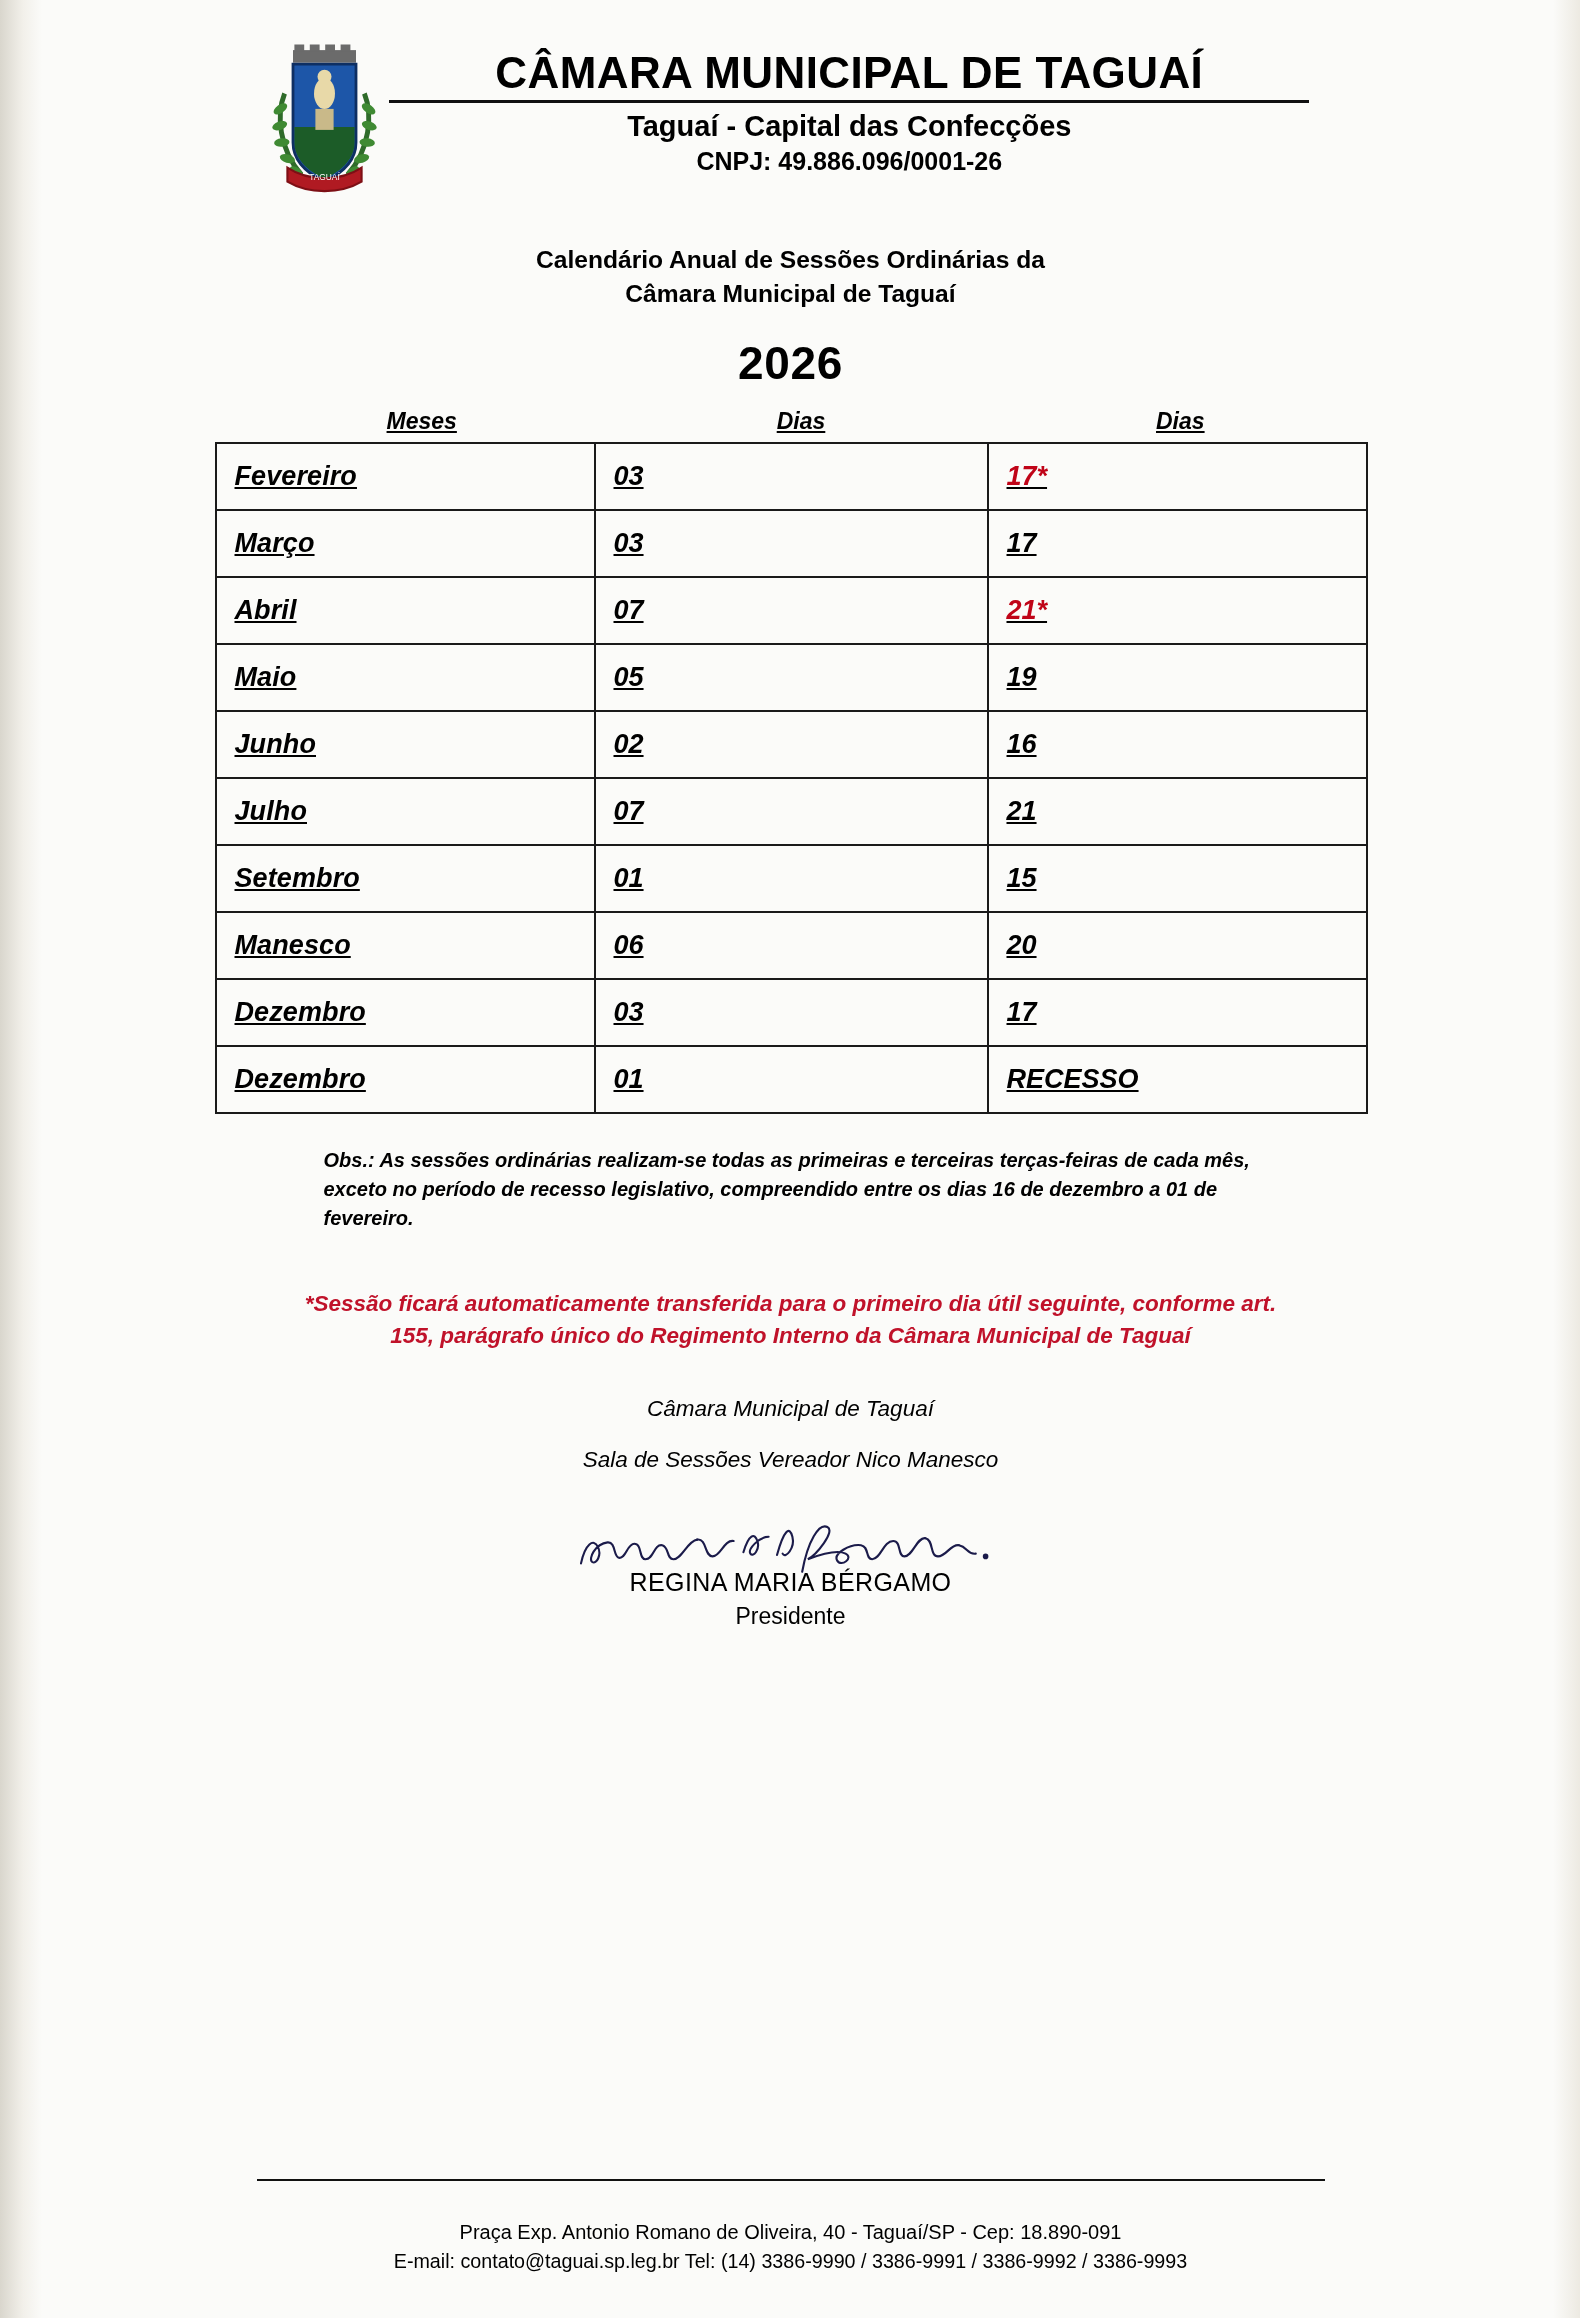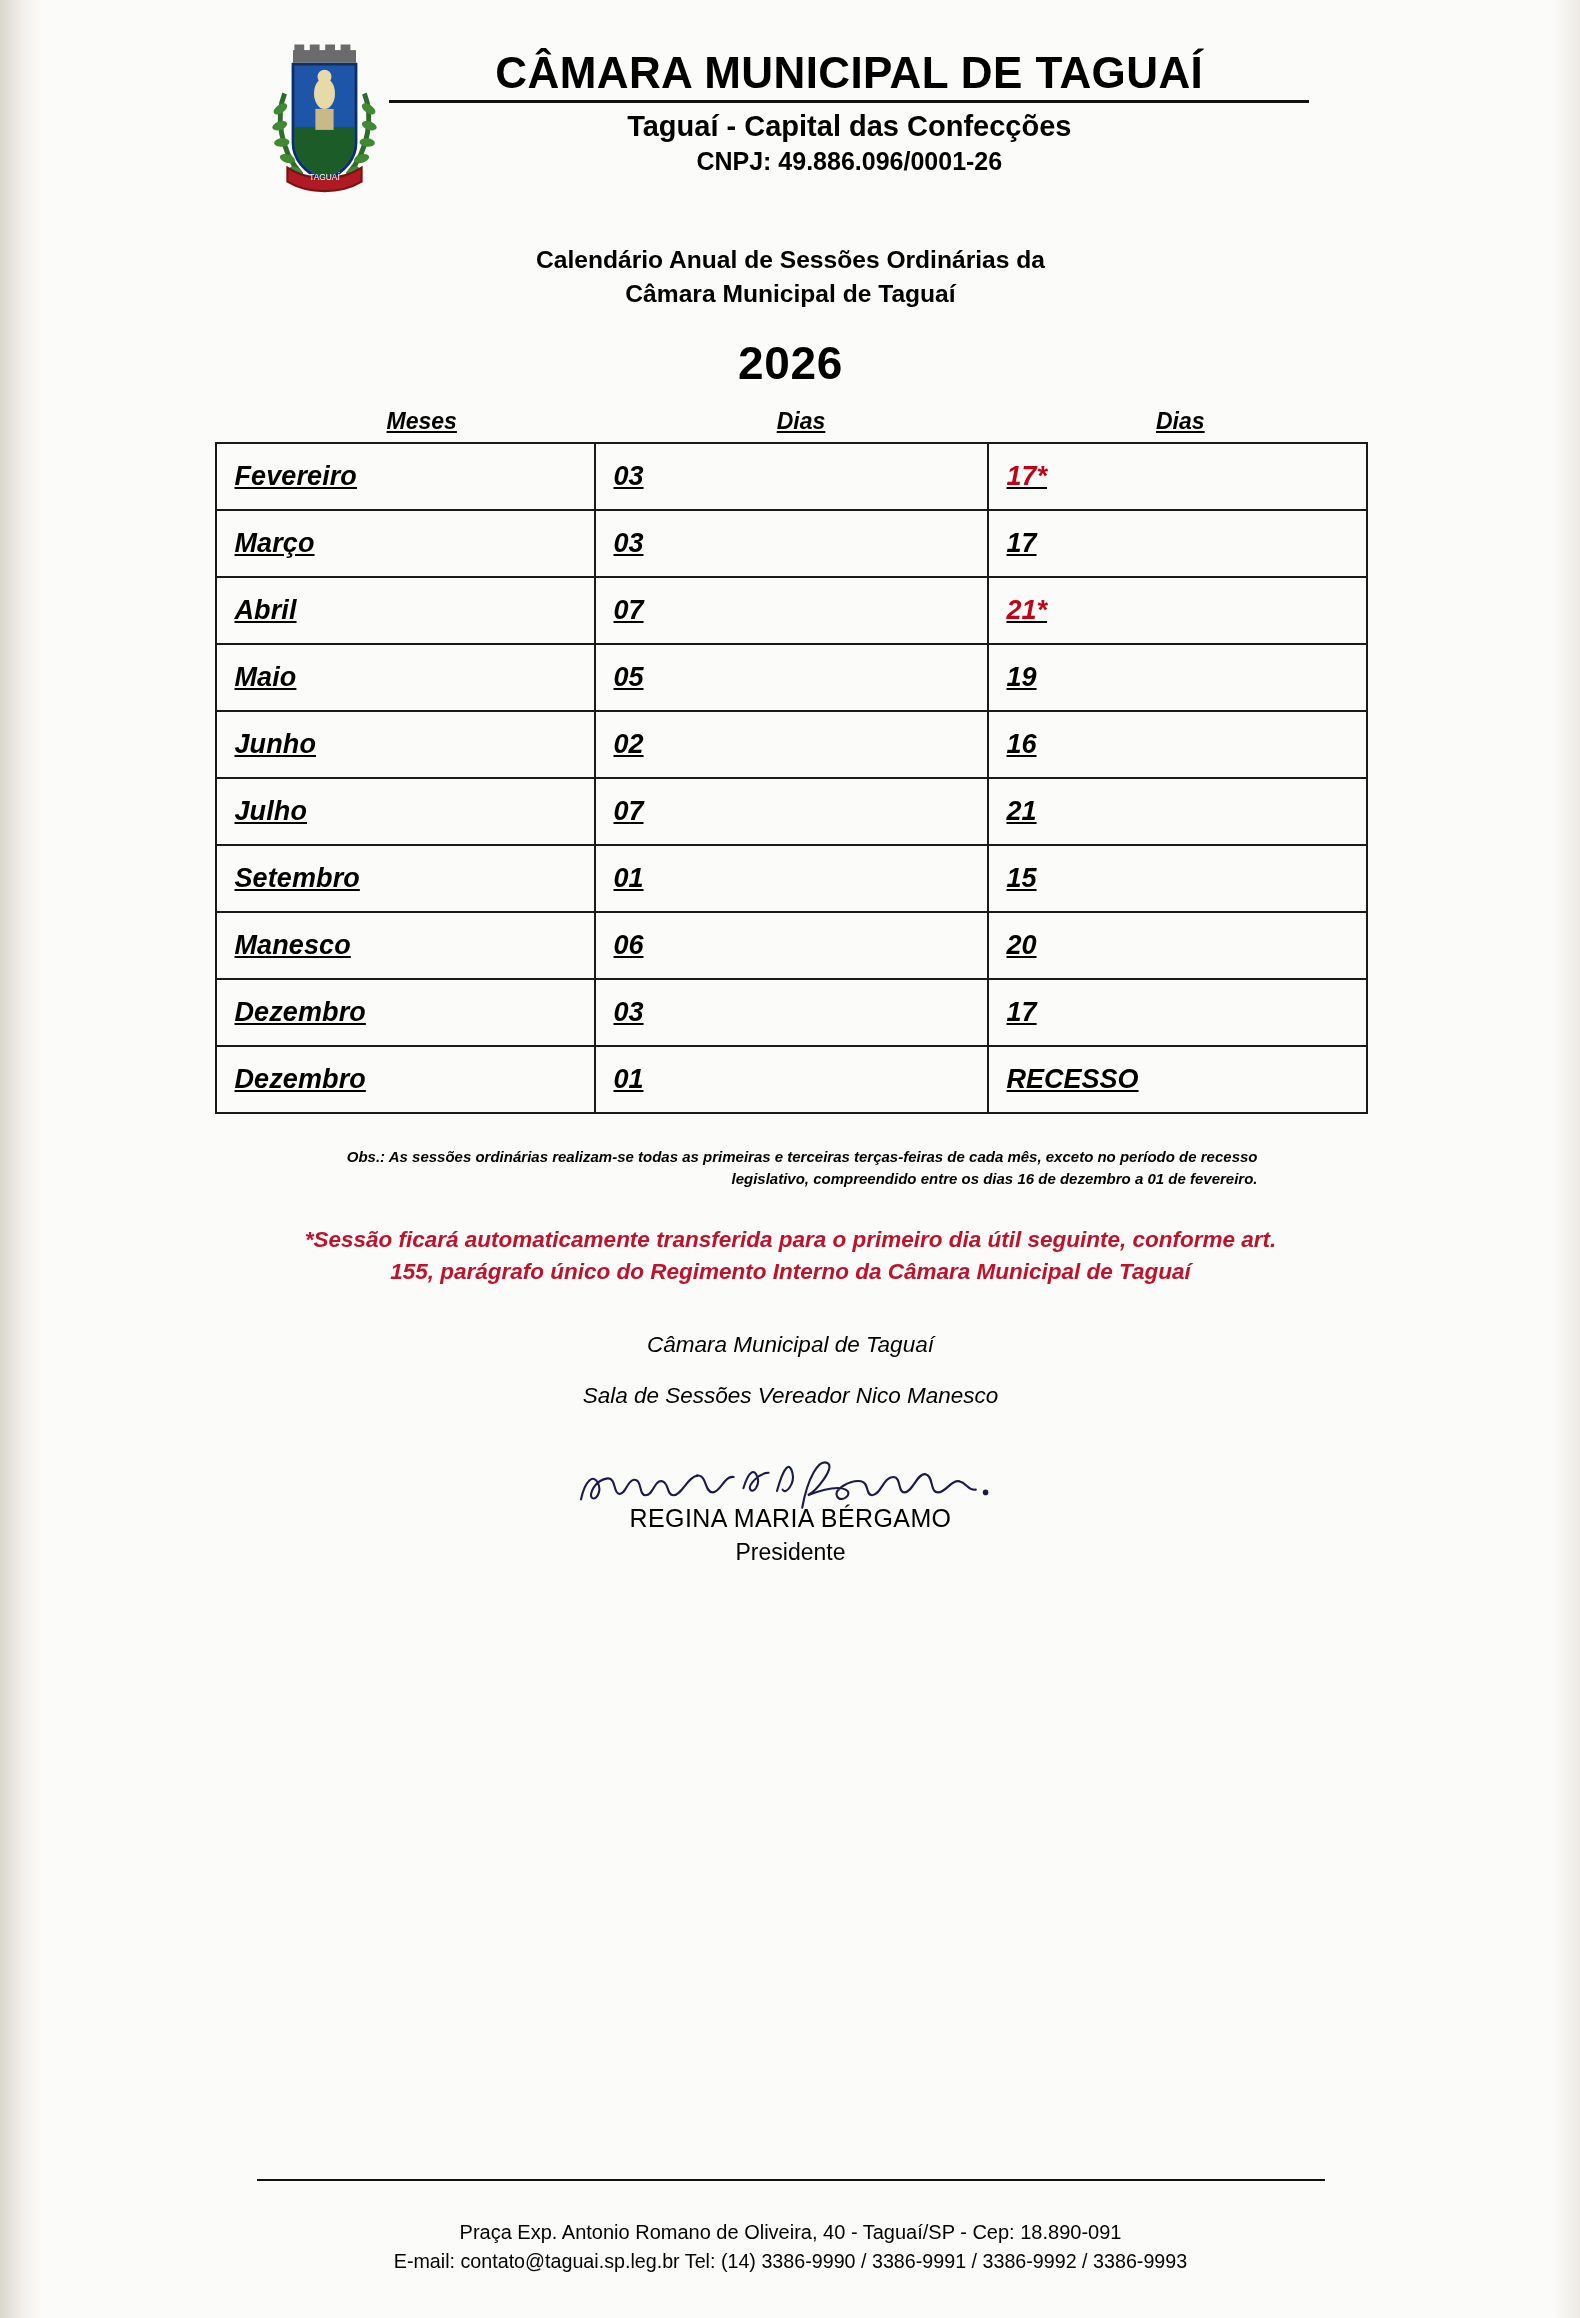--- a/index.html
+++ b/index.html
@@ -141,28 +141,28 @@
   table.cal col.c3 { width: 379px; }
   td.month { letter-spacing: 0.1px; border-radius: 12px; }
   td.d1 { padding-left: 25px; }
   td.d2 { padding-left: 24px; }
   .red { color: #c00418; }
 
   
   .obs {
     margin: 32px auto 0 auto;
     width: 934px;
-    text-align: right;
-    font-size: 15px;
+    text-align: left;
+    font-size: 20px;
     font-weight: bold;
     font-style: italic;
     line-height: 1.45;
   }
   .note-red {
-    margin: 35px auto 0 auto;
+    margin: 55px auto 0 auto;
     width: 984px;
     text-align: center;
     font-size: 22.5px;
     font-weight: bold;
     font-style: italic;
     line-height: 1.42;
     color: #c0122a;
   }
 
   .place {

